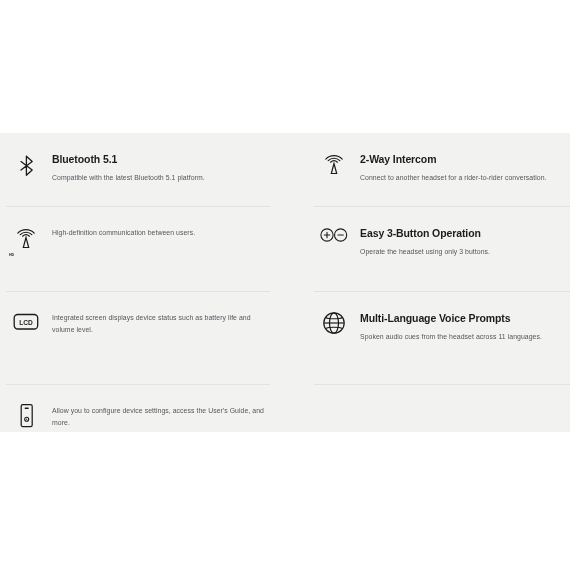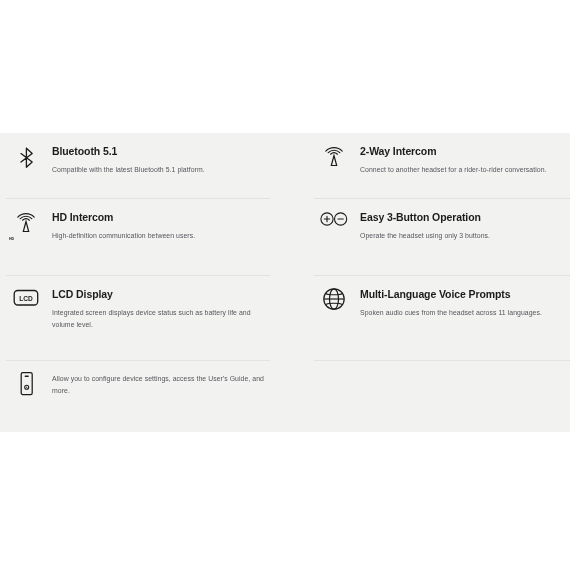--- a/index.html
+++ b/index.html
@@ -38,20 +38,21 @@
   }
   .col-left  { left: 6px;   }
   .col-right { left: 314px; }
 
   .feature {
     position: relative;
     box-sizing: border-box;
     padding: 12px 4px 10px 0;
     border-bottom: 1px solid #e2e2e2;
     min-height: 65px;
+    margin-top: 8px;
   }
   .feature.last {
     border-bottom: none;
   }
 
   .icon-slot {
     position: absolute;
     left: 0;
     top: 14px;
     width: 40px;
@@ -130,34 +131,32 @@
 
             <path d="M15 8.5 L12.3 18.5 L17.7 18.5 Z" fill="none"></path>
 
             <path d="M11.6 7.2 A5.2 5.2 0 0 1 18.4 7.2"></path>
             <path d="M9.2 5.6 A8.3 8.3 0 0 1 20.8 5.6"></path>
             <path d="M6.8 4.1 A11.4 11.4 0 0 1 23.2 4.1"></path>
           </svg>
           <span class="hd-tag" style="position:absolute;left:3px;top:24px;">HD</span>
         </div>
         <div class="feature-body">
-          <div class="feature-title">HD Intercom</div>
           <div class="feature-desc">High-definition communication between users.</div>
         </div>
       </div>
 
       <div class="feature">
         <div class="icon-slot" style="top:12px;">
           <svg width="26" height="20" viewBox="0 0 26 20" fill="none">
             <rect x="1.2" y="2.5" width="23.5" height="14.5" rx="3.5" ry="3.5" stroke="#1c1c1c" stroke-width="1.3" fill="none"></rect>
             <text x="13" y="12.6" font-family="Liberation Sans, sans-serif" font-size="6.6" font-weight="bold" fill="#1c1c1c" text-anchor="middle">LCD</text>
           </svg>
         </div>
         <div class="feature-body">
-          <div class="feature-title">LCD Display</div>
           <div class="feature-desc">Integrated screen displays device status such as battery life and volume level.</div>
         </div>
       </div>
 
       <div class="feature last">
         <div class="icon-slot" style="top:10px;">
           <svg width="17" height="26" viewBox="0 0 17 26" fill="none">
             <rect x="3.2" y="1.6" width="11" height="22" rx="1.6" ry="1.6" stroke="#1c1c1c" stroke-width="1.25" fill="none"></rect>
             <rect x="6.6" y="4.6" width="4.2" height="1.3" rx="0.6" fill="#1c1c1c"></rect>
             <circle cx="8.7" cy="16.2" r="2.0" stroke="#1c1c1c" stroke-width="1.1" fill="none"></circle>

